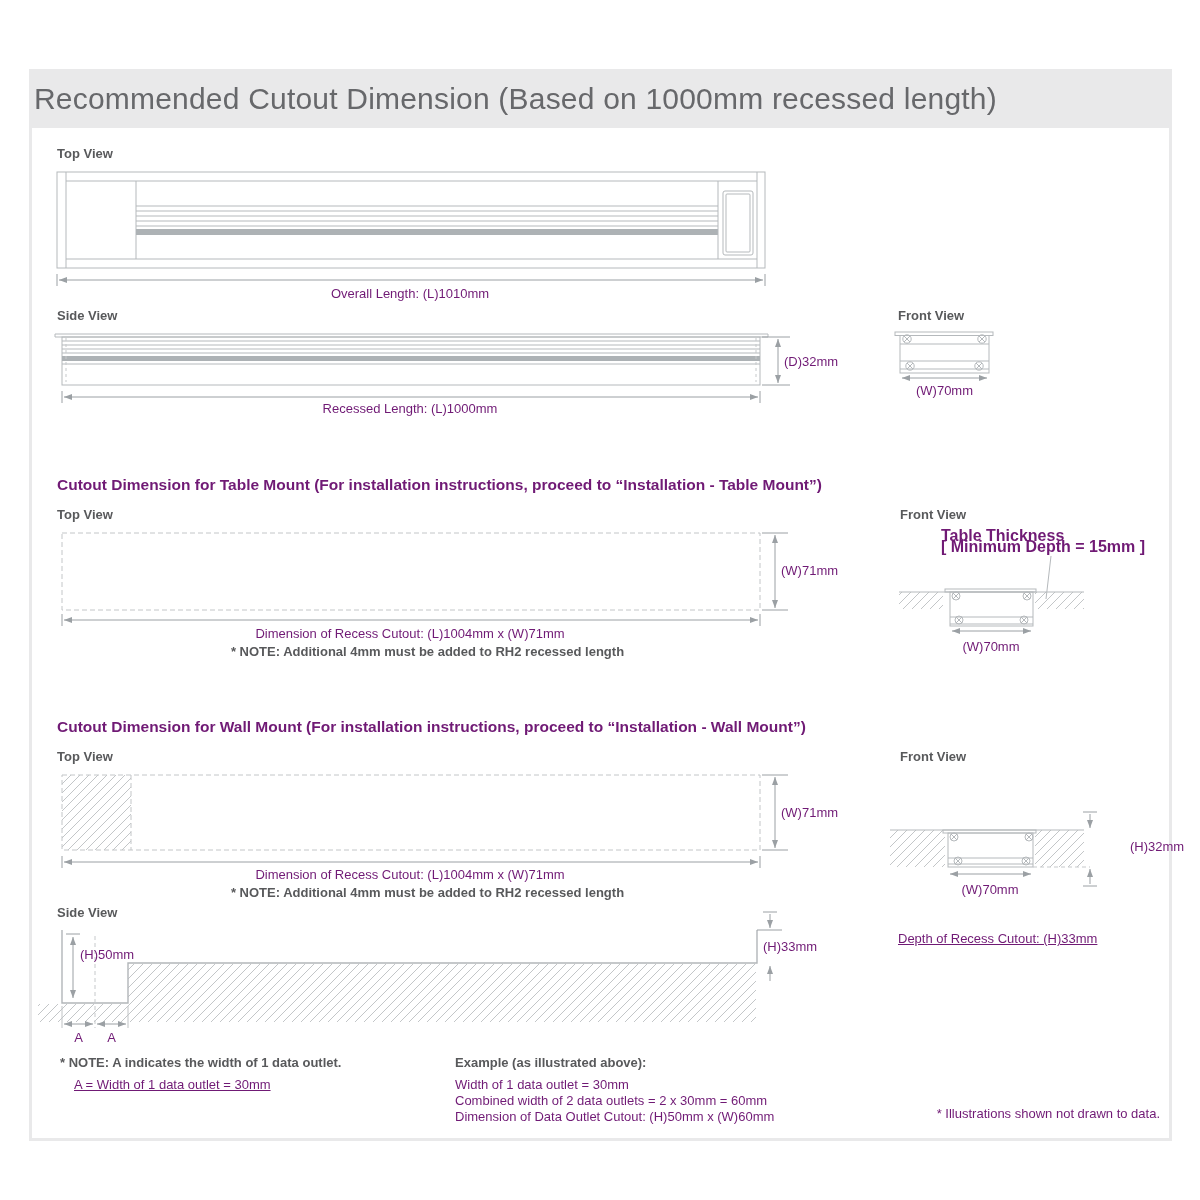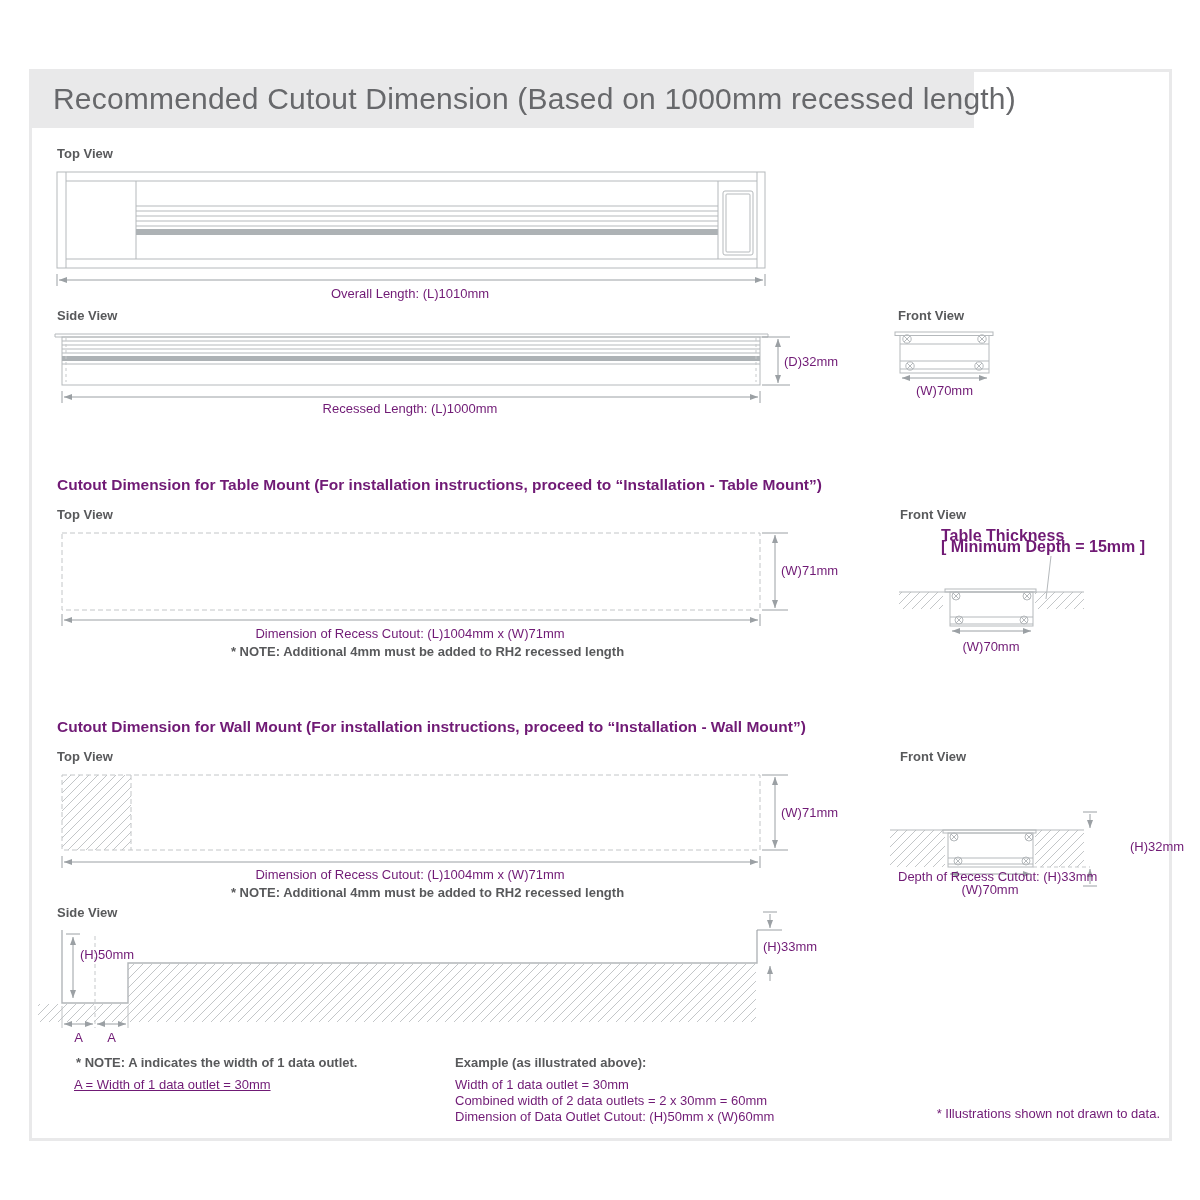--- a/index.html
+++ b/index.html
@@ -5,23 +5,23 @@
   html,body { margin:0; padding:0; }
   body {
     width:1200px; height:1200px; position:relative; background:#ffffff;
     font-family:"Liberation Sans", sans-serif; overflow:hidden;
   }
   .frame {
     position:absolute; left:29px; top:69px; width:1143px; height:1072px;
     border:3px solid #e9e9ea; box-sizing:border-box; background:#ffffff;
   }
   .banner {
-    position:absolute; left:29px; top:69px; width:945px; height:59px;
+    position:absolute; left:29px; top:69px; width:1143px; height:59px;
     background:#e9e9ea; display:flex; align-items:center;
-    padding-left:24px; box-sizing:border-box;
+    padding-left:5px; box-sizing:border-box;
   }
   .banner-title { font-size:30px; color:#67686b; letter-spacing:0.2px; white-space:nowrap; }
   .lbl { position:absolute; font-size:13px; color:#701a75; white-space:nowrap; line-height:14px; }
   .bold { font-weight:bold; color:#58595b;text-align:center; }
   .sect { position:absolute; font-size:15.5px; font-weight:bold; color:#701a75; white-space:nowrap; }
   .ctr { text-align:center; }
   .rt  { text-align:right; }
   .sm  { font-size:16px; line-height:12px;font-weight:bold; }
   svg.overlay { position:absolute; left:0; top:0; }
 </style>
@@ -245,26 +245,26 @@
 <div class="lbl ctr" style="left:931px; top:640px; width:120px;">(W)70mm</div>
 
 <div class="sect" style="left:57px; top:718px;">Cutout Dimension for Wall Mount (For installation instructions, proceed to “Installation - Wall Mount”)</div>
 <div class="lbl bold" style="left:57px; top:750px;">Top View</div>
 <div class="lbl" style="left:781px; top:806px;">(W)71mm</div>
 <div class="lbl ctr" style="left:55px; top:868px; width:710px;">Dimension of Recess Cutout: (L)1004mm x (W)71mm</div>
 <div class="lbl bold ctr" style="left:55px; top:886px; width:745px;">* NOTE: Additional 4mm must be added to RH2 recessed length</div>
 <div class="lbl bold" style="left:900px; top:750px;">Front View</div>
 <div class="lbl" style="left:1097px; top:840px;margin-left:33px;">(H)32mm</div>
 <div class="lbl ctr" style="left:930px; top:883px; width:120px;">(W)70mm</div>
-<div class="lbl" style="left:898px; top:870px;">Depth of Recess Cutout: (H)33mm</div>
+<div class="lbl" style="left:898px; top:932px;text-decoration:underline;">Depth of Recess Cutout: (H)33mm</div>
 <div class="lbl bold" style="left:57px; top:906px;">Side View</div>
 <div class="lbl" style="left:80px; top:948px;">(H)50mm</div>
 <div class="lbl" style="left:763px; top:940px;">(H)33mm</div>
 <div class="lbl ctr" style="left:62px; top:1031px; width:33px;">A</div>
 <div class="lbl ctr" style="left:95px; top:1031px; width:33px;">A</div>
 
-<div class="lbl bold" style="left:76px; top:1056px;">* NOTE: A indicates the width of 1 data outlet.</div>
+<div class="lbl bold" style="left:60px; top:1056px;">* NOTE: A indicates the width of 1 data outlet.</div>
 <div class="lbl" style="left:74px; top:1078px;text-decoration:underline;">A = Width of 1 data outlet = 30mm</div>
 <div class="lbl bold" style="left:455px; top:1056px;">Example (as illustrated above):</div>
 <div class="lbl" style="left:455px; top:1078px;">Width of 1 data outlet = 30mm</div>
 <div class="lbl" style="left:455px; top:1094px;">Combined width of 2 data outlets = 2 x 30mm = 60mm</div>
 <div class="lbl" style="left:455px; top:1110px;">Dimension of Data Outlet Cutout: (H)50mm x (W)60mm</div>
 <div class="lbl rt" style="left:760px; top:1107px; width:400px;">* Illustrations shown not drawn to data.</div>
 
 </body></html>

